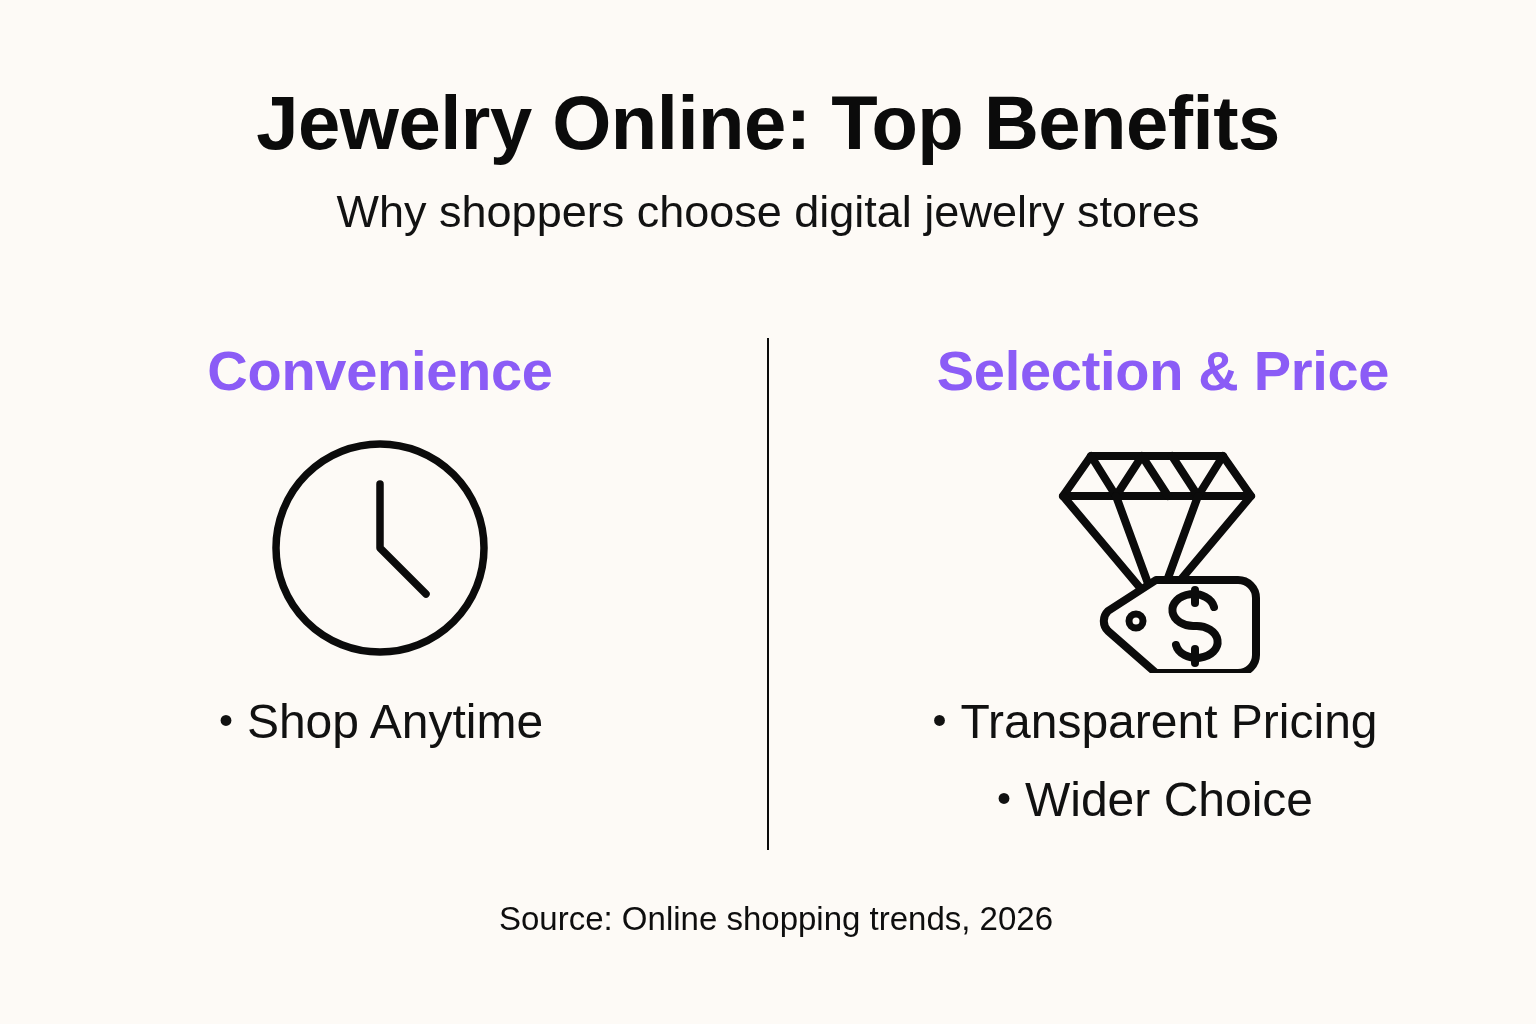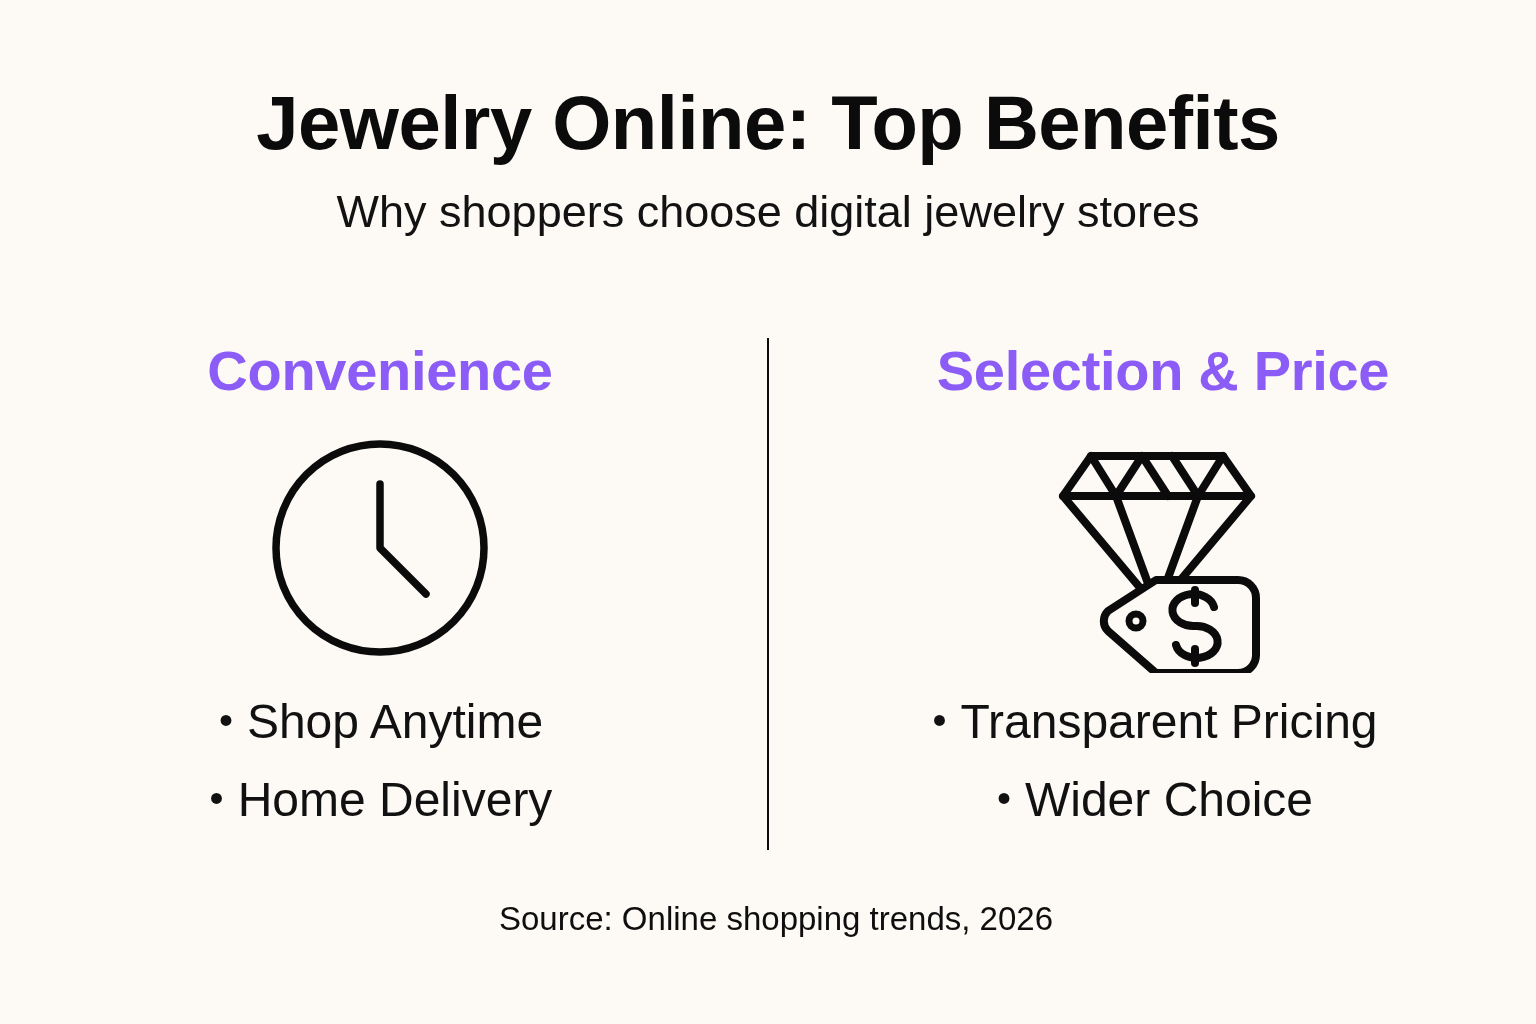--- a/index.html
+++ b/index.html
@@ -148,23 +148,20 @@
       <div class="icon-wrap">
         <svg width="222" height="222" viewBox="0 0 222 222" aria-hidden="true">
           <circle cx="111" cy="111" r="104" fill="none" stroke="#0B0B0B" stroke-width="7.5"></circle>
           <path d="M 111 47 L 111 111 L 157 157" fill="none" stroke="#0B0B0B" stroke-width="7.5" stroke-linecap="round" stroke-linejoin="round"></path>
         </svg>
       </div>
 
       <ul class="bullets">
         <li>
           <span class="dot">•</span><span>Shop Anytime</span>
-        </li>
-        <li>
-          <span class="dot">•</span><span>Home Delivery</span>
         </li>
       </ul>
     </div>
 
     <div class="column col-right">
       <div class="col-heading">Selection &amp; Price</div>
 
       <div class="icon-wrap">
         <svg width="250" height="250" viewBox="0 0 250 250" aria-hidden="true">
           <g fill="none" stroke="#0B0B0B" stroke-width="8" stroke-linecap="round" stroke-linejoin="round">

